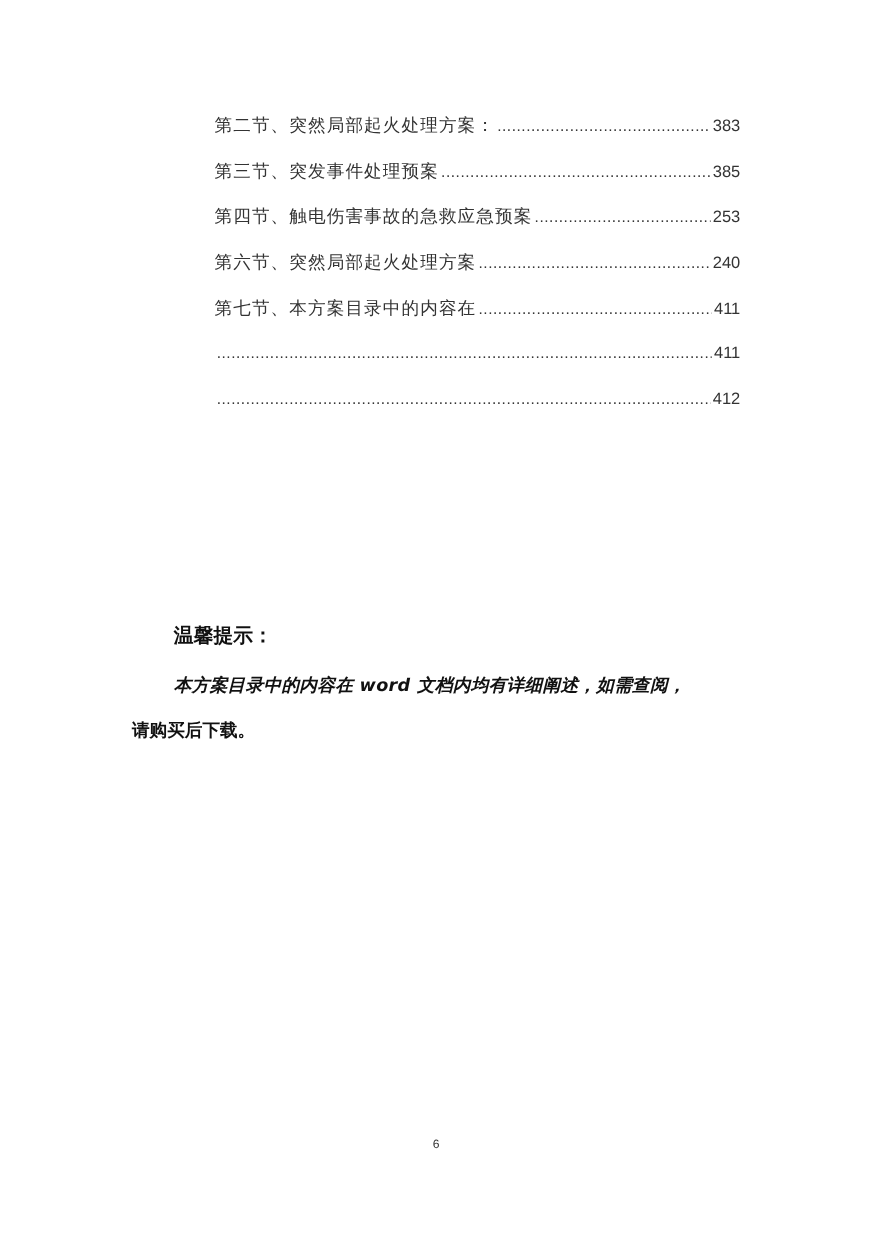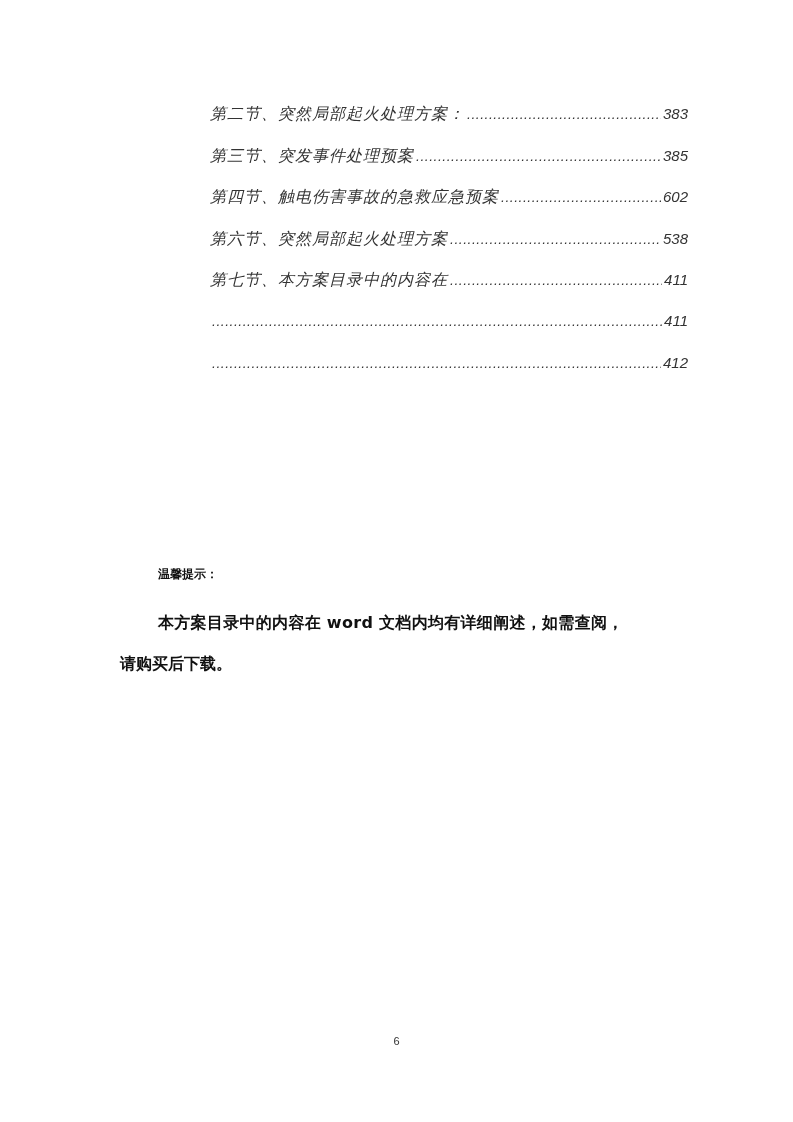--- a/index.html
+++ b/index.html
@@ -1,53 +1,53 @@
 <!DOCTYPE html>
 <html><head>
 <meta charset="utf-8">
 <style>
   html, body { margin: 0; padding: 0; background: #ffffff; }
   body { width: 793px; height: 1122px; position: relative; overflow: hidden;
          font-family: "DejaVu Sans", "Liberation Sans", sans-serif; color: #222; }
-  .toc { position: absolute; left: 210px; top: 104px; width: 478px; font-style: italic; }
+  .toc { position: absolute; left: 195px; top: 104px; width: 478px; }
   .toc-row { display: flex; align-items: baseline; height: 41.6px; font-size: 16px; color: #333; }
   .toc-title { white-space: nowrap; letter-spacing: 1px; }
   .toc-dots { flex: 1; overflow: hidden; white-space: nowrap; margin: 0 2px; color: #333;
               font-family: "Liberation Sans", sans-serif; font-size: 14px; letter-spacing: 0.5px; }
   .toc-dots::after { content: "......................................................................................................................................."; }
   .toc-page { font-family: "Liberation Sans", sans-serif; font-size: 15px; white-space: nowrap; text-align: center; }
-  .tip-heading { position: absolute; left: 158px; top: 566px; font-size: 12px; font-weight: bold; color: #111; text-align: right; }
+  .tip-heading { position: absolute; left: 158px; top: 566px; font-size: 18px; font-weight: bold; color: #111; text-align: right; }
   .tip-body { position: absolute; left: 120px; top: 602px; width: 560px; font-size: 16px; font-weight: bold; color: #111; line-height: 41px; }
-  .tip-line1 { padding-left: 38px; display: block; letter-spacing: 0.3px; }
+  .tip-line1 { padding-left: 38px; display: block; letter-spacing: 0.3px; font-style: italic; }
   .page-number { position: absolute; left: 0; width: 793px; text-align: center; top: 1035px;
                  font-family: "Liberation Sans", sans-serif; font-size: 11px; color: #333; }
 </style>
 </head>
 <body>
 
 <div class="toc">
   <div class="toc-row">
     <span class="toc-title">第二节、突然局部起火处理方案：</span>
     <span class="toc-dots"></span>
     <span class="toc-page">383</span>
   </div>
   <div class="toc-row">
     <span class="toc-title">第三节、突发事件处理预案</span>
     <span class="toc-dots"></span>
     <span class="toc-page">385</span>
   </div>
   <div class="toc-row">
     <span class="toc-title">第四节、触电伤害事故的急救应急预案</span>
     <span class="toc-dots"></span>
-    <span class="toc-page">602</span>
+    <span class="toc-page">253</span>
   </div>
   <div class="toc-row">
     <span class="toc-title">第六节、突然局部起火处理方案</span>
     <span class="toc-dots"></span>
-    <span class="toc-page">538</span>
+    <span class="toc-page">240</span>
   </div>
   <div class="toc-row">
     <span class="toc-title">第七节、本方案目录中的内容在</span>
     <span class="toc-dots"></span>
     <span class="toc-page">411</span>
   </div>
   <div class="toc-row">
     <span class="toc-dots"></span>
     <span class="toc-page">411</span>
   </div>

